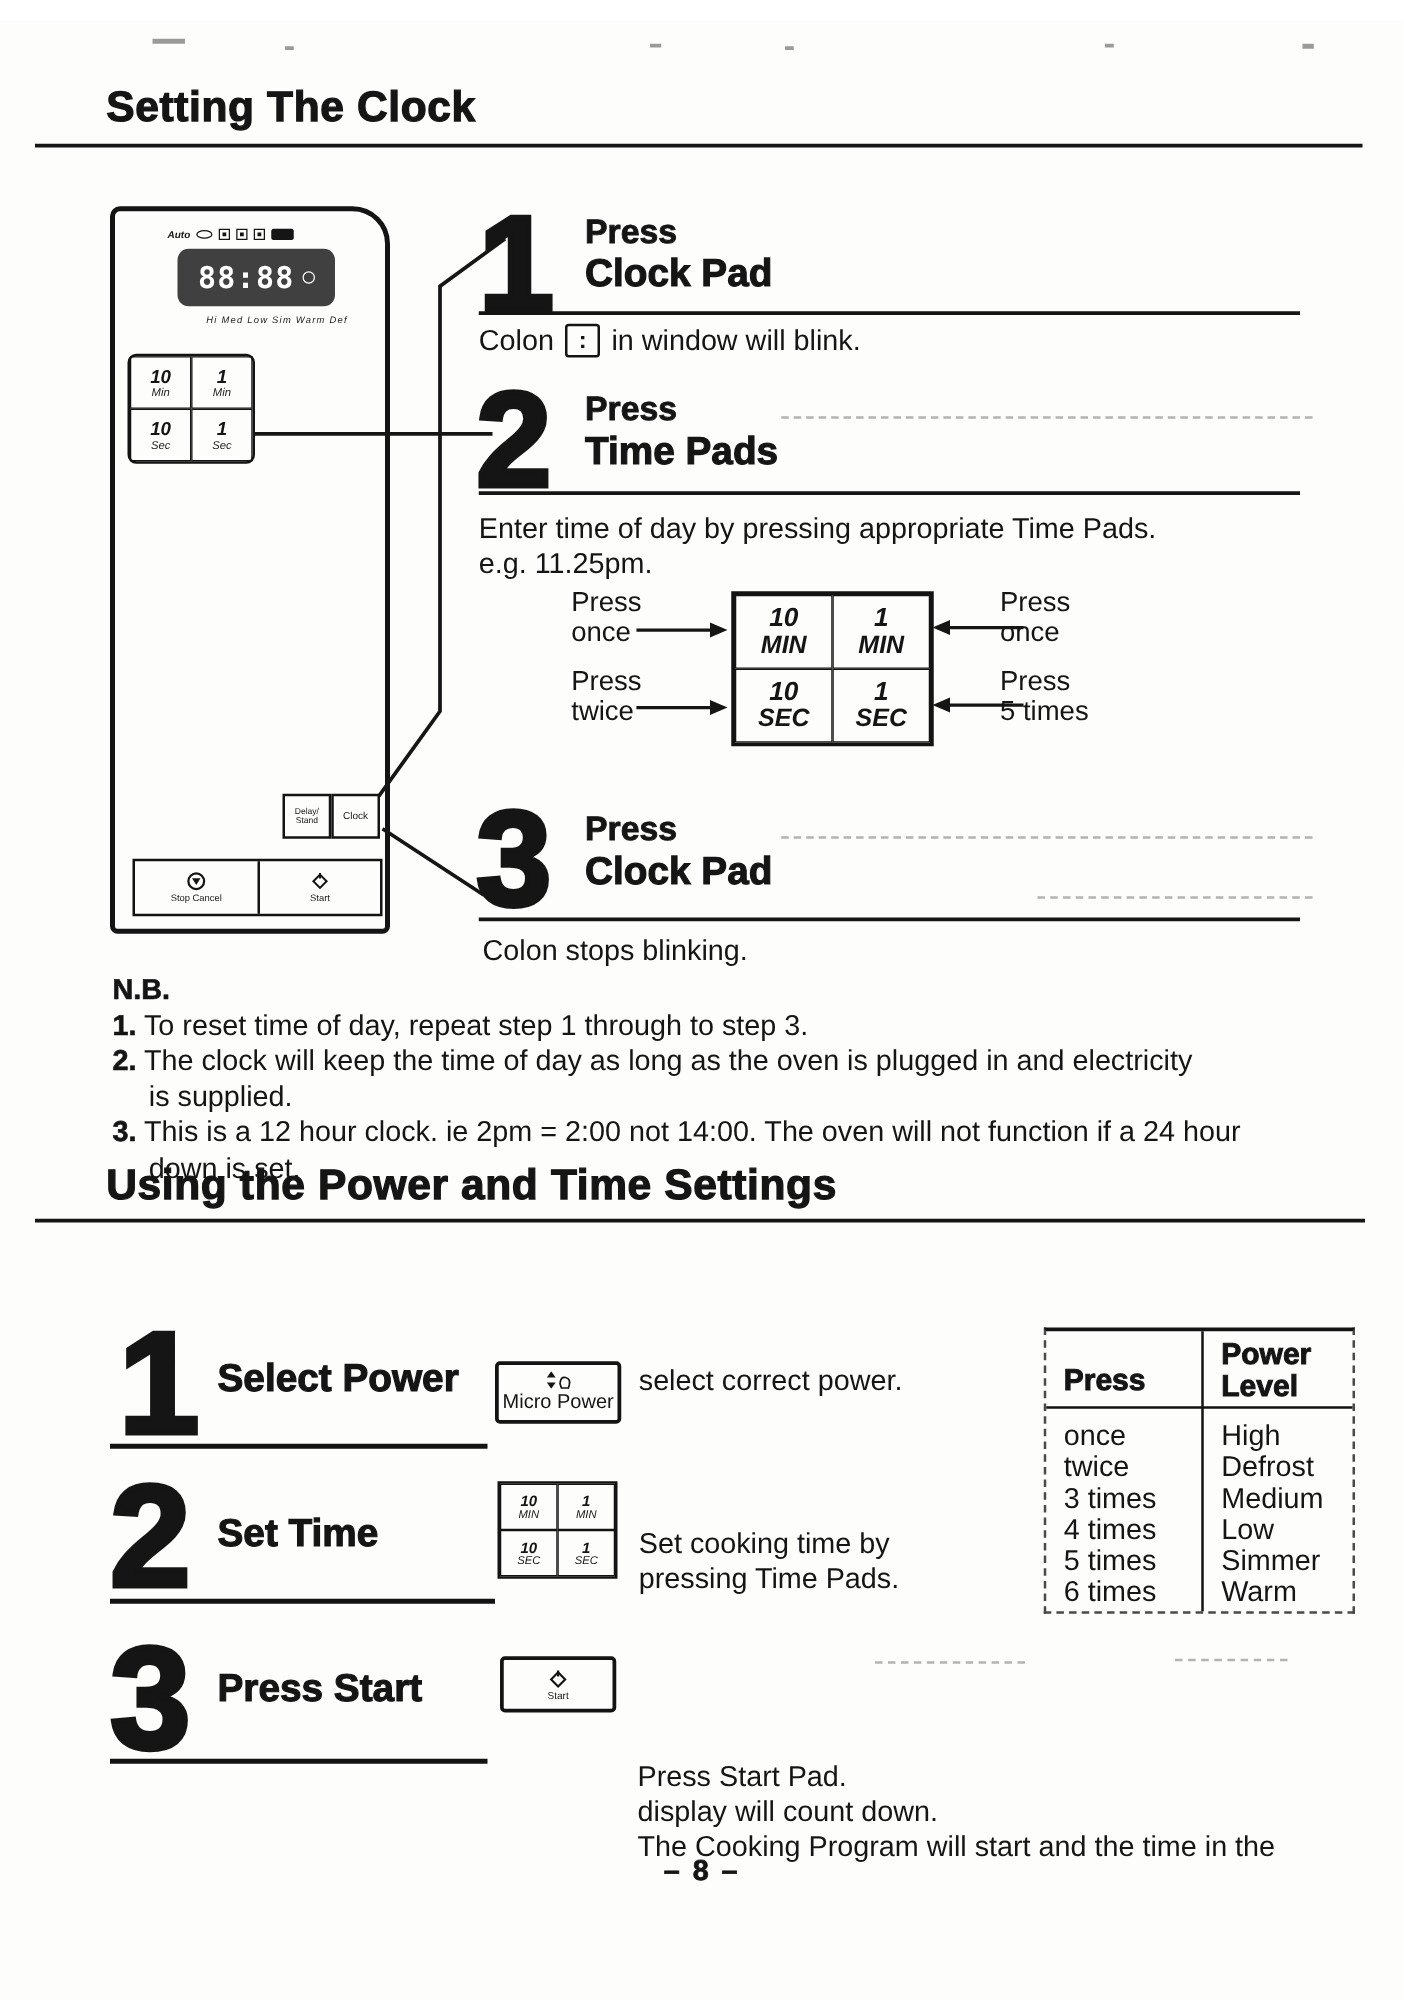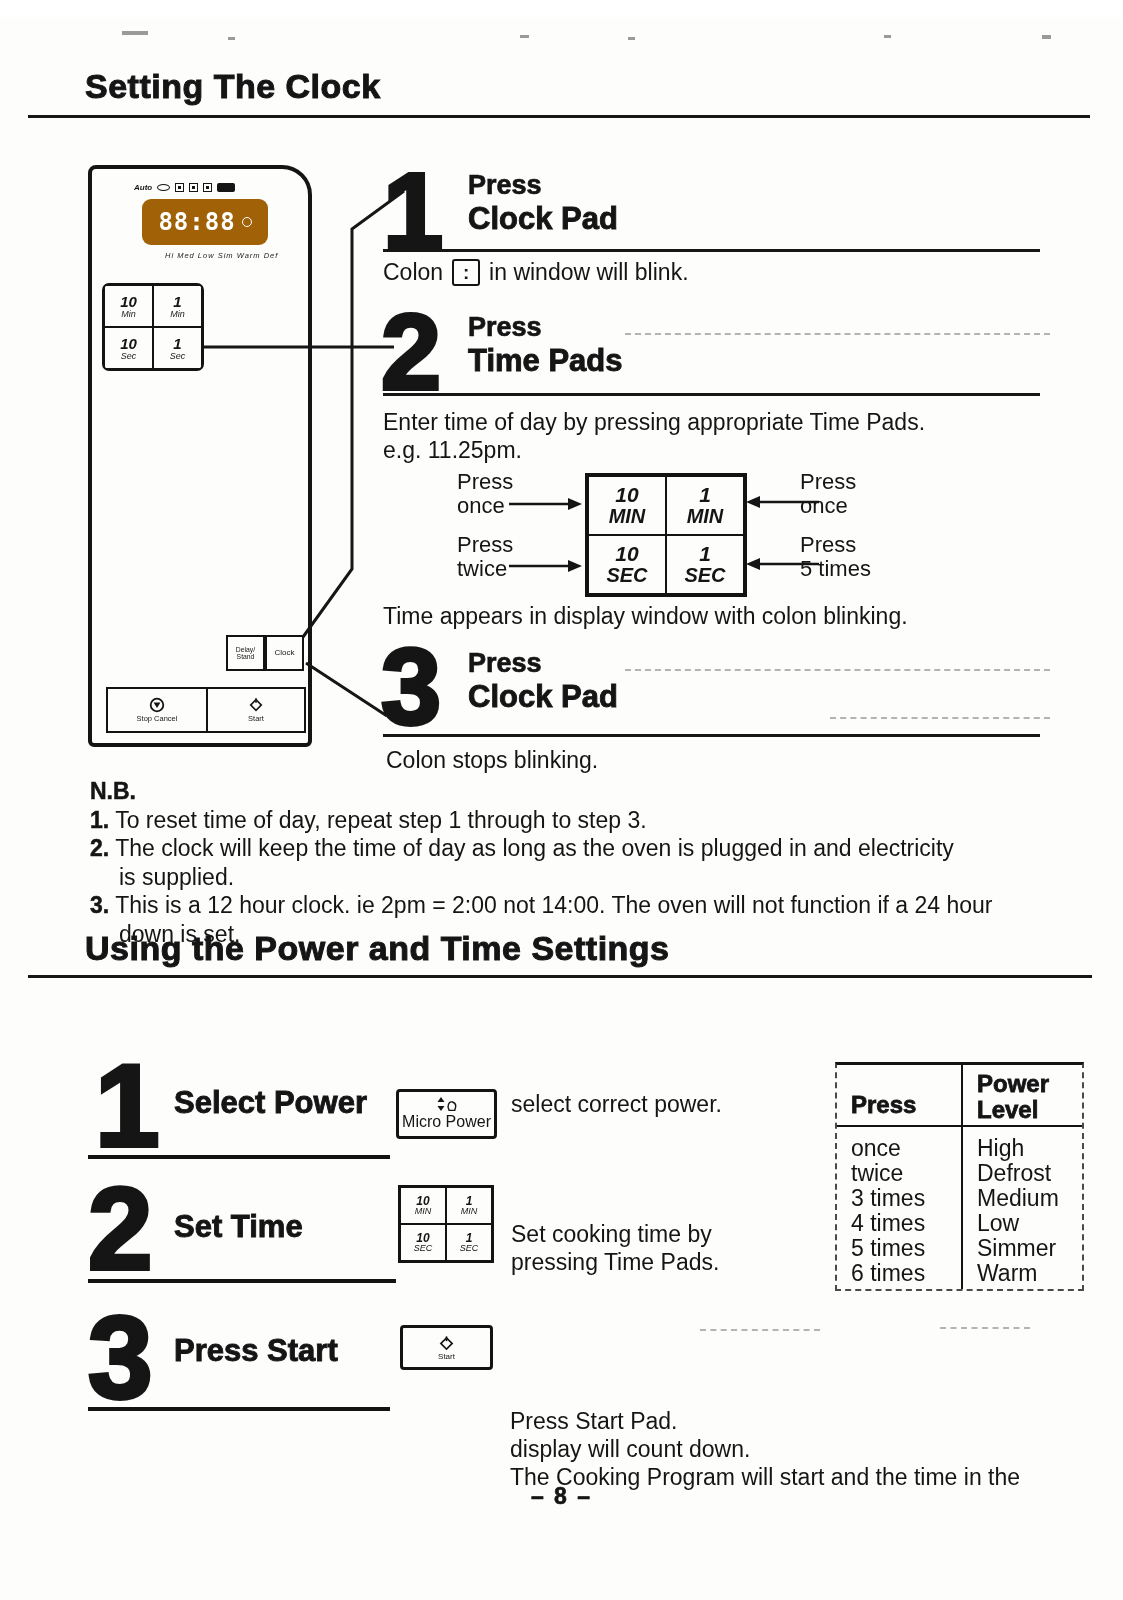--- a/index.html
+++ b/index.html
@@ -28,21 +28,21 @@
   .body { font-size:23px; line-height:28px; }
   .steplabel { font-size:31px; font-weight:bold; -webkit-text-stroke:0.9px #151515; }
   .underline { position:absolute; background:#131313; height:4px; }
   
   .panel {
     position:absolute; left:88px; top:148px; width:224px; height:582px;
     border:4px solid #141414; border-radius:8px 30px 6px 6px; background:#fdfdfc;
   }
   .display {
     position:absolute; left:50px; top:30px; width:126px; height:46px;
-    background:#a16207; border-radius:9px; display:flex; align-items:center;
+    background:#404040; border-radius:9px; display:flex; align-items:center;
     justify-content:center; gap:6px;
   }
   .digits {
     color:#ffffff; font-family:"DejaVu Sans Mono", monospace; font-weight:bold;
     font-size:24px; letter-spacing:1px;
   }
   .ring { width:10px; height:10px; border:1.6px solid #fff; border-radius:50%; display:inline-block; }
   .dispicons { position:absolute; left:42px; top:11px; width:150px; height:15px;
     display:flex; align-items:center; gap:5px; }
   .dispicons .auto { font-size:8px; font-style:italic; font-weight:bold; }
@@ -261,21 +261,20 @@
     <svg class="abs" style="left:362px;top:28px;" width="74" height="14">
       <line x1="14" y1="7" x2="74" y2="7" stroke="#151515" stroke-width="2.6"></line>
       <polygon points="15,1 1,7 15,13" fill="#151515"></polygon>
     </svg>
     <svg class="abs" style="left:362px;top:90px;" width="74" height="14">
       <line x1="14" y1="7" x2="74" y2="7" stroke="#151515" stroke-width="2.6"></line>
       <polygon points="15,1 1,7 15,13" fill="#151515"></polygon>
     </svg>
   </div>
 
-  <div class="abs body" style="left:383px;top:585px;">Time appears in display window with colon blinking.</div>
 
   <div class="bignum" style="left:381px;top:624px;">3</div>
   <div class="abs" style="left:468px;top:630px;">
     <div class="act">Press</div>
     <div class="tgt">Clock Pad</div>
   </div>
   <div class="dashart" style="left:625px;top:652px;width:425px;"></div>
   <div class="dashart" style="left:830px;top:700px;width:220px;"></div>
   <div class="rule" style="left:383px;top:717px;width:657px;"></div>
 

